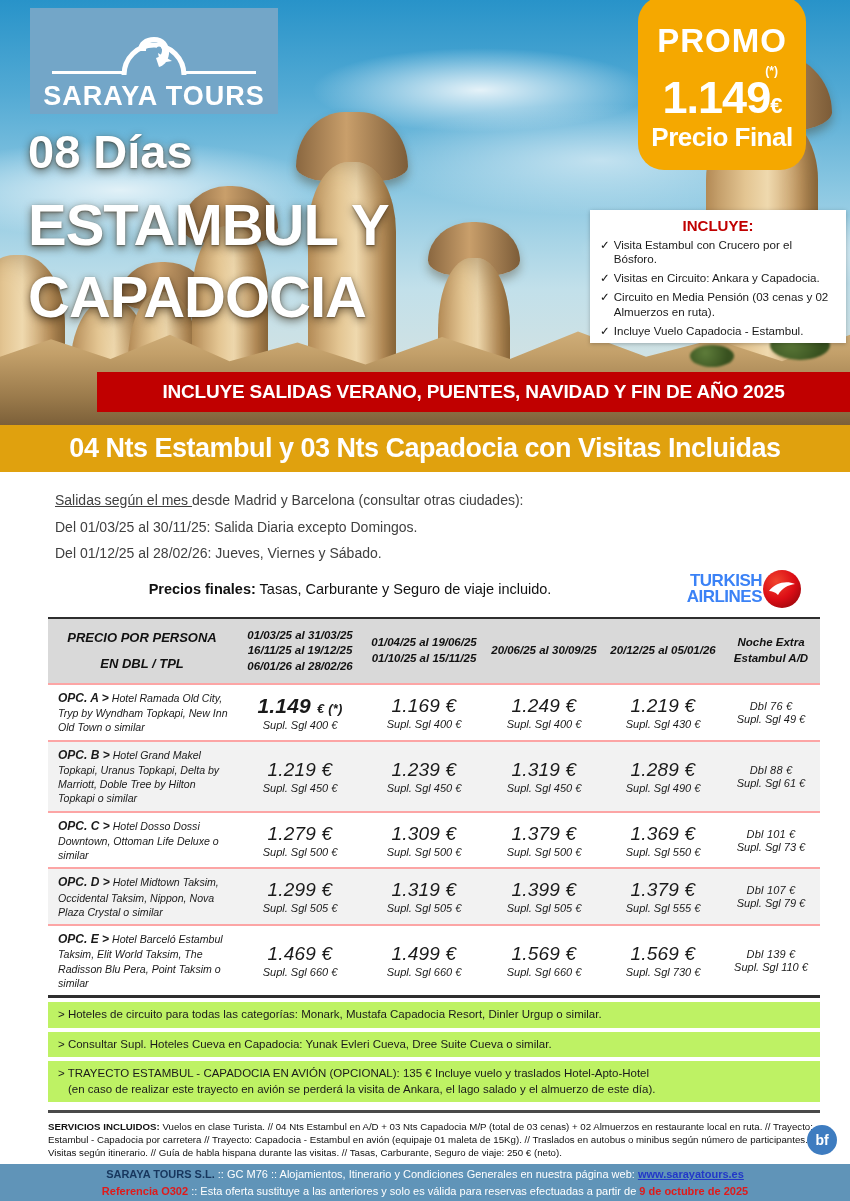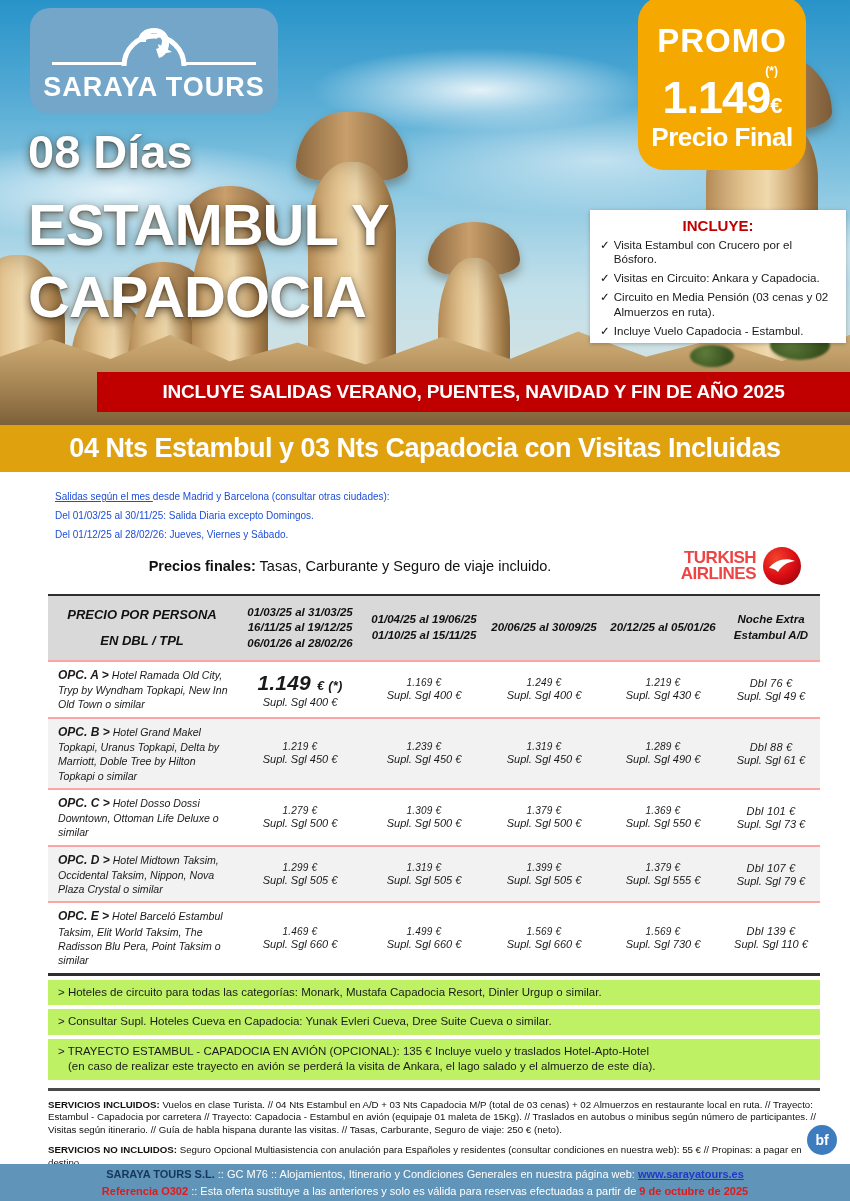--- a/index.html
+++ b/index.html
@@ -16,21 +16,21 @@
       radial-gradient(ellipse 320px 80px at 600px 160px, rgba(255,255,255,.55), rgba(255,255,255,0) 70%),
       linear-gradient(180deg,#2893c9 0%, #53aad4 22%, #8cc8e2 45%, #c2e0ea 68%, #dde3dd 100%);
   }
   .pillar { position:absolute; background:linear-gradient(90deg,#b68d58 0%, #e3c592 35%, #efd9ae 55%, #c49a63 85%, #9d7847 100%); border-radius:46% 46% 6px 6px / 70px 70px 6px 6px; box-shadow:inset -14px 0 22px rgba(90,60,25,.35); }
   .cap { position:absolute; background:linear-gradient(90deg,#8a6740,#c99f6b 45%,#7c5c38); border-radius:50% 50% 38% 38% / 75% 75% 30% 30%; box-shadow:0 6px 10px rgba(70,45,15,.35); }
   .rockbase { position:absolute; left:0; bottom:0; width:100%; height:110px;
     background:linear-gradient(180deg,#d8b884 0%, #c3a06a 35%, #9a7a4b 75%, #7c6039 100%);
     clip-path:polygon(0 38%,6% 22%,13% 40%,20% 18%,27% 42%,35% 25%,43% 45%,52% 20%,60% 40%,68% 15%,76% 38%,84% 22%,92% 42%,100% 18%,100% 100%,0 100%); }
   .bush { position:absolute; background:radial-gradient(circle at 35% 35%, #5e7c3a, #38511f 70%); border-radius:50%; filter:blur(1px); }
 
-  .logo-box { position:absolute; left:30px; top:8px; width:248px; height:106px; background:#73a6c8; display:flex; flex-direction:column; align-items:center; justify-content:flex-end; padding-bottom:13px;border-radius:20px; }
+  .logo-box { position:absolute; left:30px; top:8px; width:248px; height:106px; background:#73a6c8; display:flex; flex-direction:column; align-items:center; justify-content:flex-end; padding-bottom:4px; }
   .logo-emblem { position:relative; height:62px; width:100%; }
   .logo-emblem svg { position:absolute; left:50%; top:2px; transform:translateX(-50%); }
   .logo-line { position:absolute; top:50px; height:3px; background:#fff; width:72px; }
   .logo-line.l { left:22px; } .logo-line.r { right:22px; }
   .logo-text { color:#fff; font-size:27px; font-weight:bold; letter-spacing:1px; line-height:1; }
 
   .promo-box { position:absolute; left:638px; top:-4px; width:168px; height:174px; background:#f5a800; border-radius:26px; text-align:center; color:#fff; }
   .promo-word { font-size:33px; font-weight:bold; margin-top:26px; letter-spacing:1px; }
   .promo-ast { font-size:12px; font-weight:bold; text-align:right; padding-right:28px; margin-top:4px; }
   .promo-price { font-size:45px; font-weight:bold; line-height:.9; letter-spacing:-1px; }
@@ -47,42 +47,42 @@
   .incluye-title { color:#c00000; font-weight:bold; font-size:15px; text-align:center; margin-bottom:4px; }
   .incluye-item { display:flex; font-size:11.6px; color:#1a1a1a; line-height:1.22; margin-bottom:5px; }
   .incluye-item .chk { margin-right:4px; }
 
   .red-banner { position:absolute; left:97px; top:372px; width:753px; height:40px; background:#c00000; color:#fff; font-weight:bold; font-size:19px; display:flex; align-items:center; justify-content:center; letter-spacing:-.2px; }
 
   
   .gold-banner { width:850px; height:47px; background:#e0a10e; color:#fff; font-weight:bold; font-size:27px; display:flex; align-items:center; justify-content:center; letter-spacing:-.5px; }
   .offer-title { text-align:center; font-size:20px; font-weight:bold; color:#111; margin-top:13px; }
 
-  .salidas { margin:15px 0 0 55px; font-size:10px; color:#1d4ed8; line-height:1.9; }
+  .salidas { margin:15px 0 0 55px; font-size:14px; color:#404040; line-height:1.9; }
   .salidas .u { text-decoration:underline; }
 
   .precios-row { position:relative; height:42px; margin-top:2px; }
   .precios-text { position:absolute; left:0; width:700px; text-align:center; top:12px; font-size:14.5px; color:#111; }
   .precios-text b { font-weight:bold; }
   .ta-logo { position:absolute; right:48px; top:0; display:flex; align-items:center; }
-  .ta-text { color:#ef4444; font-weight:bold; font-size:17px; line-height:.95; letter-spacing:-.5px; text-align:right; margin-right:6px; }
+  .ta-text { color:#3b82f6; font-weight:bold; font-size:17px; line-height:.95; letter-spacing:-.5px; text-align:right; margin-right:0; }
   .ta-ball { width:40px; height:40px; }
 
   
   .ptable { width:772px; margin:6px auto 0 48px; border-top:2px solid #2e2e2e; }
   .trow { display:grid; grid-template-columns:188px 128px 120px 120px 118px 98px; align-items:center;font-style:italic; }
   .thead { background:#d9d9d9; min-height:57px; padding:6px 0; }
   .thead .hcell { font-size:11.5px; font-weight:bold; text-align:center; white-space:pre-line; line-height:1.35; color:#111; }
   .thead .hcell.first { font-size:13px; line-height:2.0; }
   .tbody-row { min-height:46px; border-top:2px solid #fca5a5; padding:5px 0; }
   .tbody-row.alt { background:#f2f2f2; }
   .cell { text-align:center; color:#1a1a1a; }
   .cell.hotel { text-align:left; padding:0 8px 0 10px; font-size:10.6px; line-height:1.35; }
   .cell.hotel .opc { font-weight:bold; font-size:12px; }
-  .pmain { font-size:10px; letter-spacing:.2px; }
+  .pmain { font-size:19px; letter-spacing:.2px; }
   .pmain.big { font-size:21px; font-weight:bold; }
   .pmain.big .sfx { font-size:13px; font-weight:bold; }
   .pmain.xs { font-size:11px; }
   .psub { font-size:11px; margin-top:1px; }
   .t-endline { border-top:3px solid #2e2e2e; }
 
   .note-row { background:#bef264; margin-top:4px; padding:5px 10px; font-size:11.5px; color:#1a1a1a; line-height:1.35; }
   .note-row .ind { padding-left:10px; }
   .rule-dark { border-top:3px solid #4a4a4a; margin-top:8px; }
 

